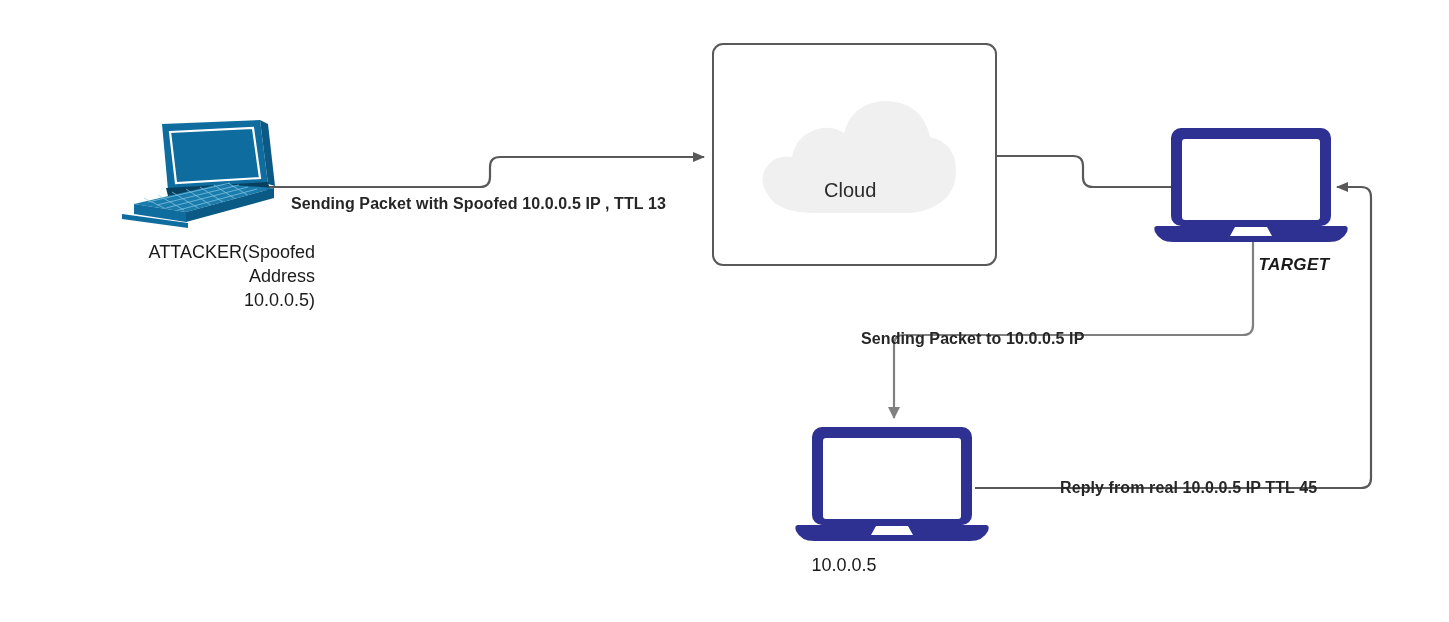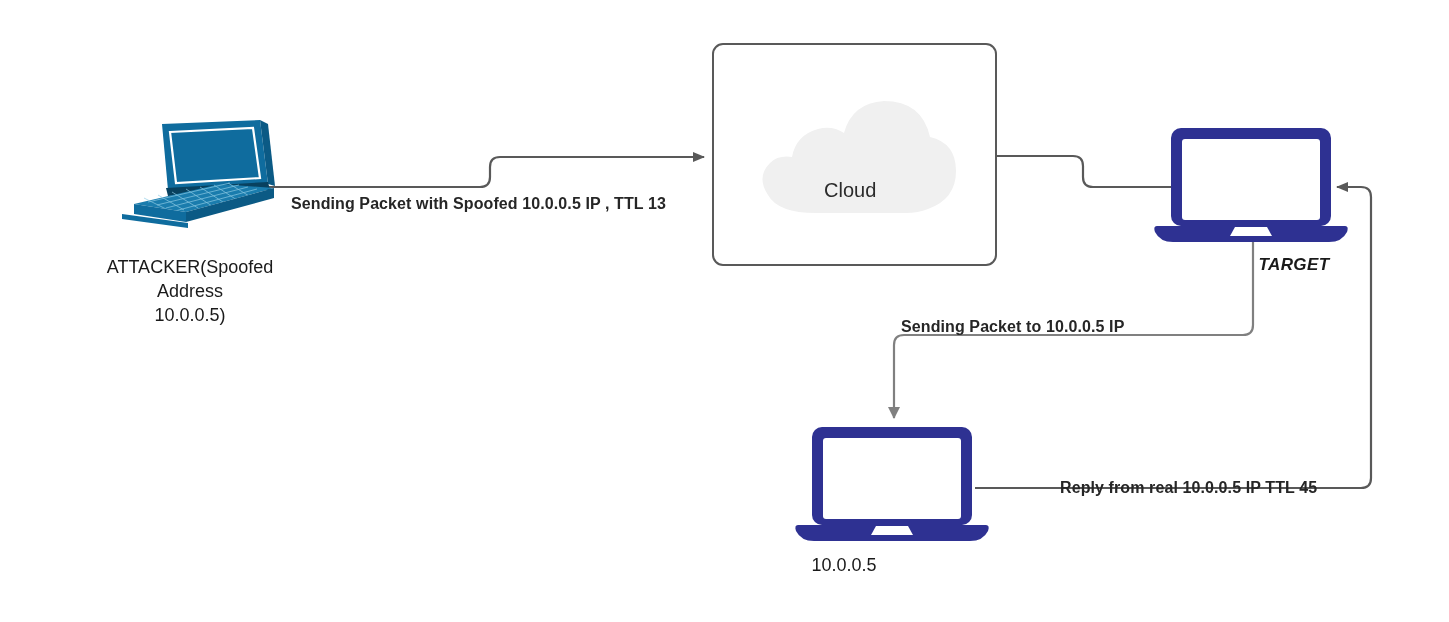--- a/index.html
+++ b/index.html
@@ -118,21 +118,21 @@
         <path d="M106 67 L132 84"></path>
         <path d="M120 65 L146 81"></path>
       </g>
 
       <path d="M26 86 L78 94 L78 104 L26 96 Z" fill="#0f6c9e"></path>
       <path d="M78 94 L166 70 L166 80 L78 104 Z" fill="#0b5a85"></path>
 
       <path d="M14 96 L80 105 L80 110 L14 101 Z" fill="#0f6c9e"></path>
     </svg>
   </div>
-  <div class="node-label" style="left:65px; top:256px; width:250px;">ATTACKER(Spoofed
+  <div class="node-label" style="left:65px; top:241px; width:250px;text-align:right;">ATTACKER(Spoofed
 Address
 10.0.0.5)</div>
 
   <div class="cloud-box" style="left:712px; top:43px; width:285px; height:223px;"></div>
   <div class="node" style="left:748px; top:95px; width:214px; height:120px;">
     <svg width="214" height="120" viewBox="0 0 214 120" xmlns="http://www.w3.org/2000/svg">
       <path fill="#f0f0f0" d="
         M68 118
         Q30 118 20 100
         Q8 82 22 68
@@ -167,17 +167,17 @@
       <rect x="18" y="2" width="160" height="98" rx="10" ry="10" fill="#2e3192"></rect>
       <rect x="29" y="13" width="138" height="81" rx="3" ry="3" fill="#ffffff"></rect>
       <path d="M4 100 L192 100 Q196 100 194 106 Q189 116 176 116 L20 116 Q7 116 2 106 Q0 100 4 100 Z" fill="#2e3192"></path>
       <path d="M82 101 L114 101 L119 110 L77 110 Z" fill="#ffffff"></path>
     </svg>
   </div>
   <div class="node-label" style="left:774px; top:554px; width:140px;">10.0.0.5</div>
 
   <div class="edge-label" style="left:291px; top:195px;">Sending Packet with Spoofed 10.0.0.5 IP , TTL 13</div>
 
-  <div class="edge-label" style="left:861px; top:318px;margin-left:40px;">Sending Packet to 10.0.0.5 IP</div>
+  <div class="edge-label" style="left:861px; top:330px;">Sending Packet to 10.0.0.5 IP</div>
 
   <div class="edge-label" style="left:1060px; top:479px;">Reply from real 10.0.0.5 IP TTL 45</div>
 
 </div>
 
 </body></html>

